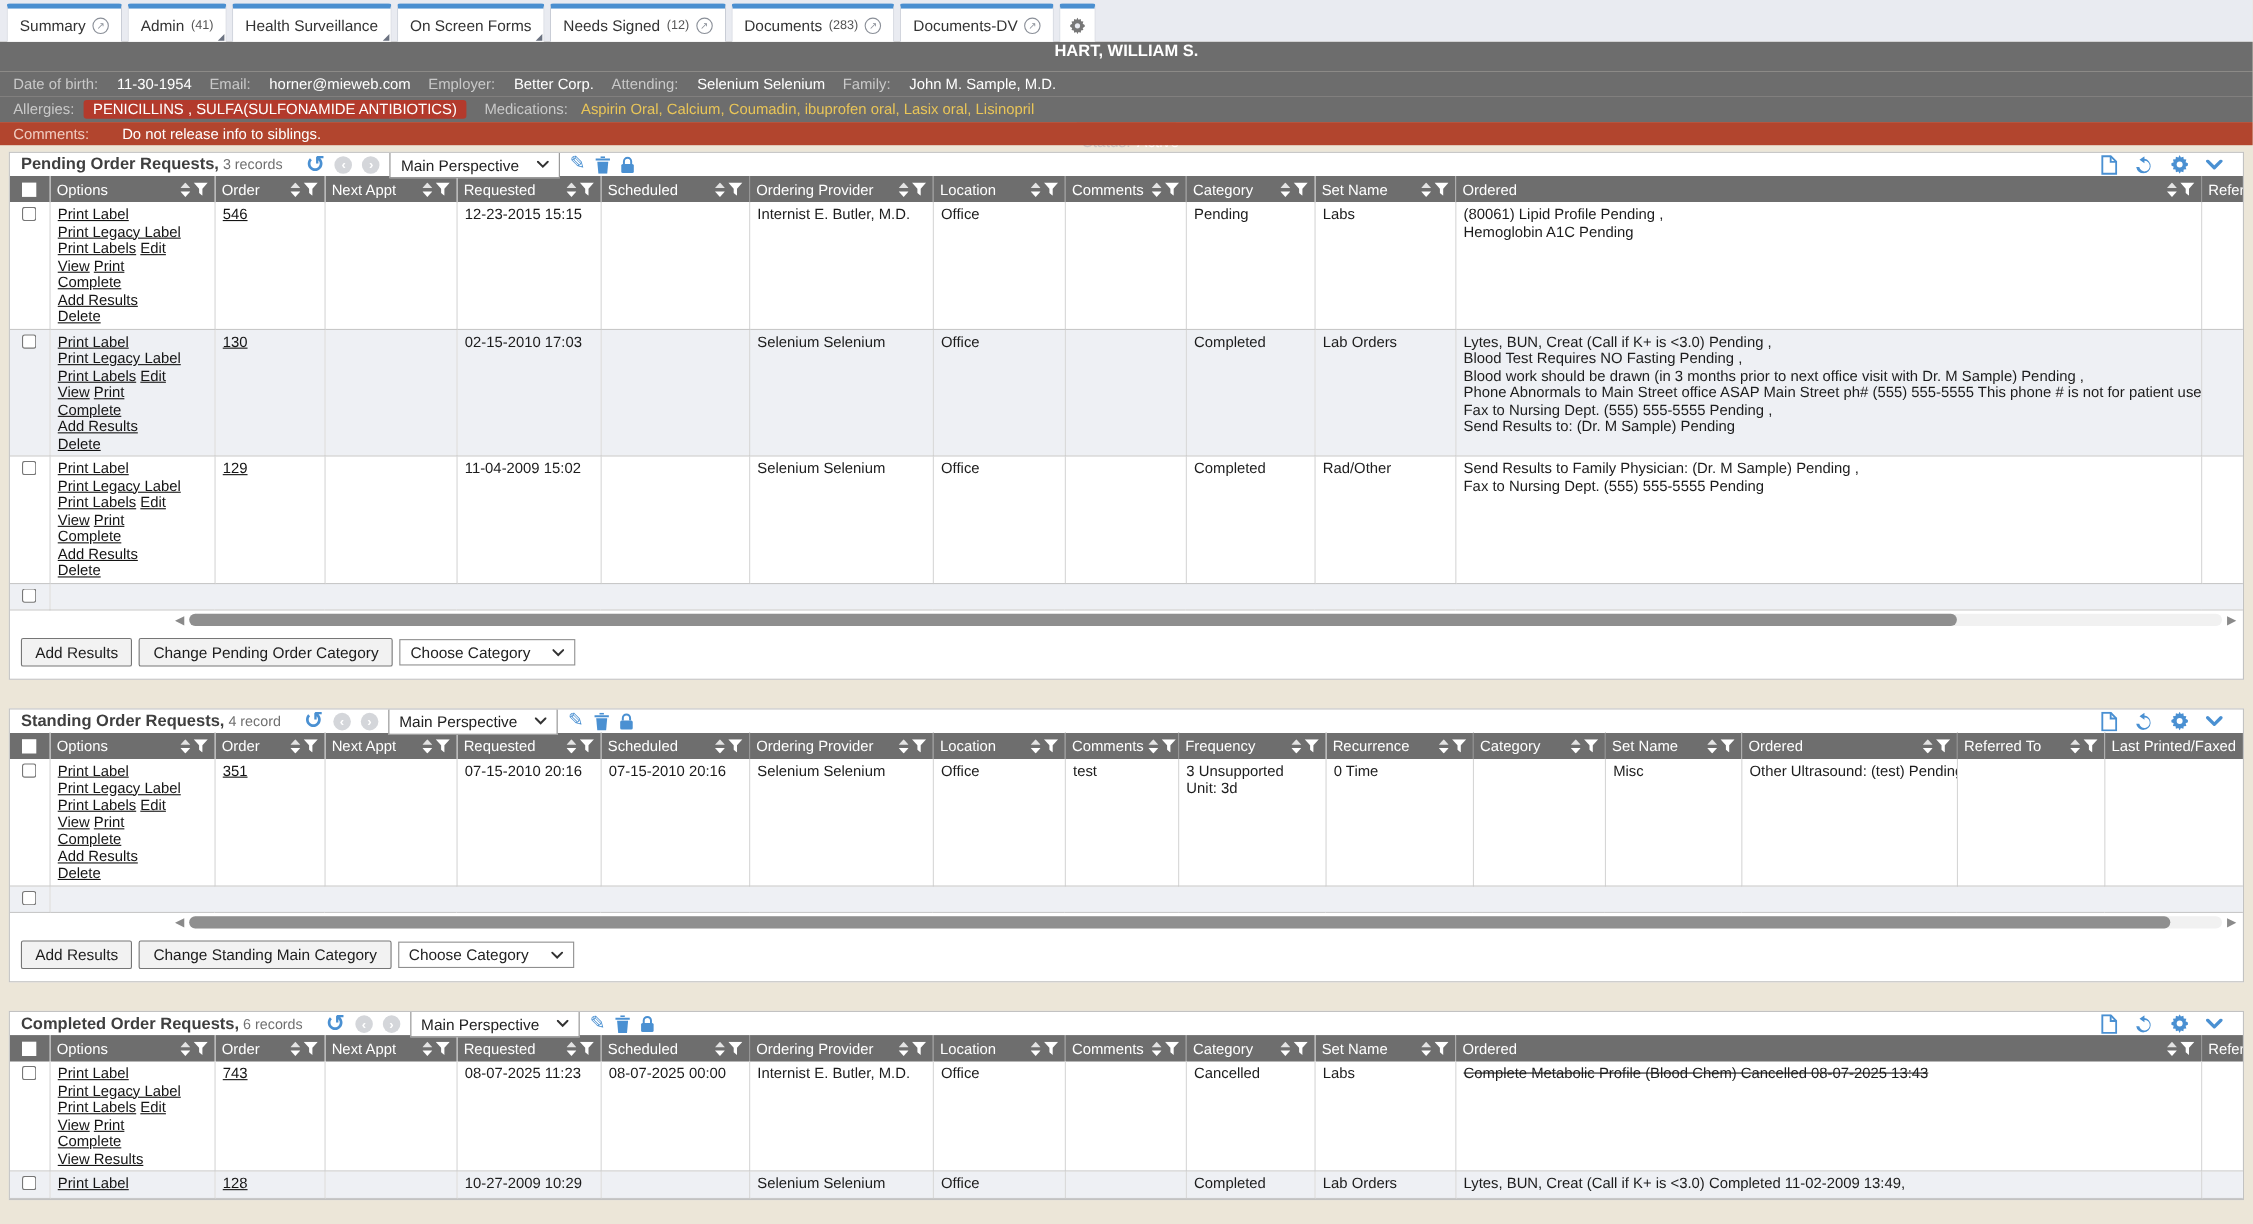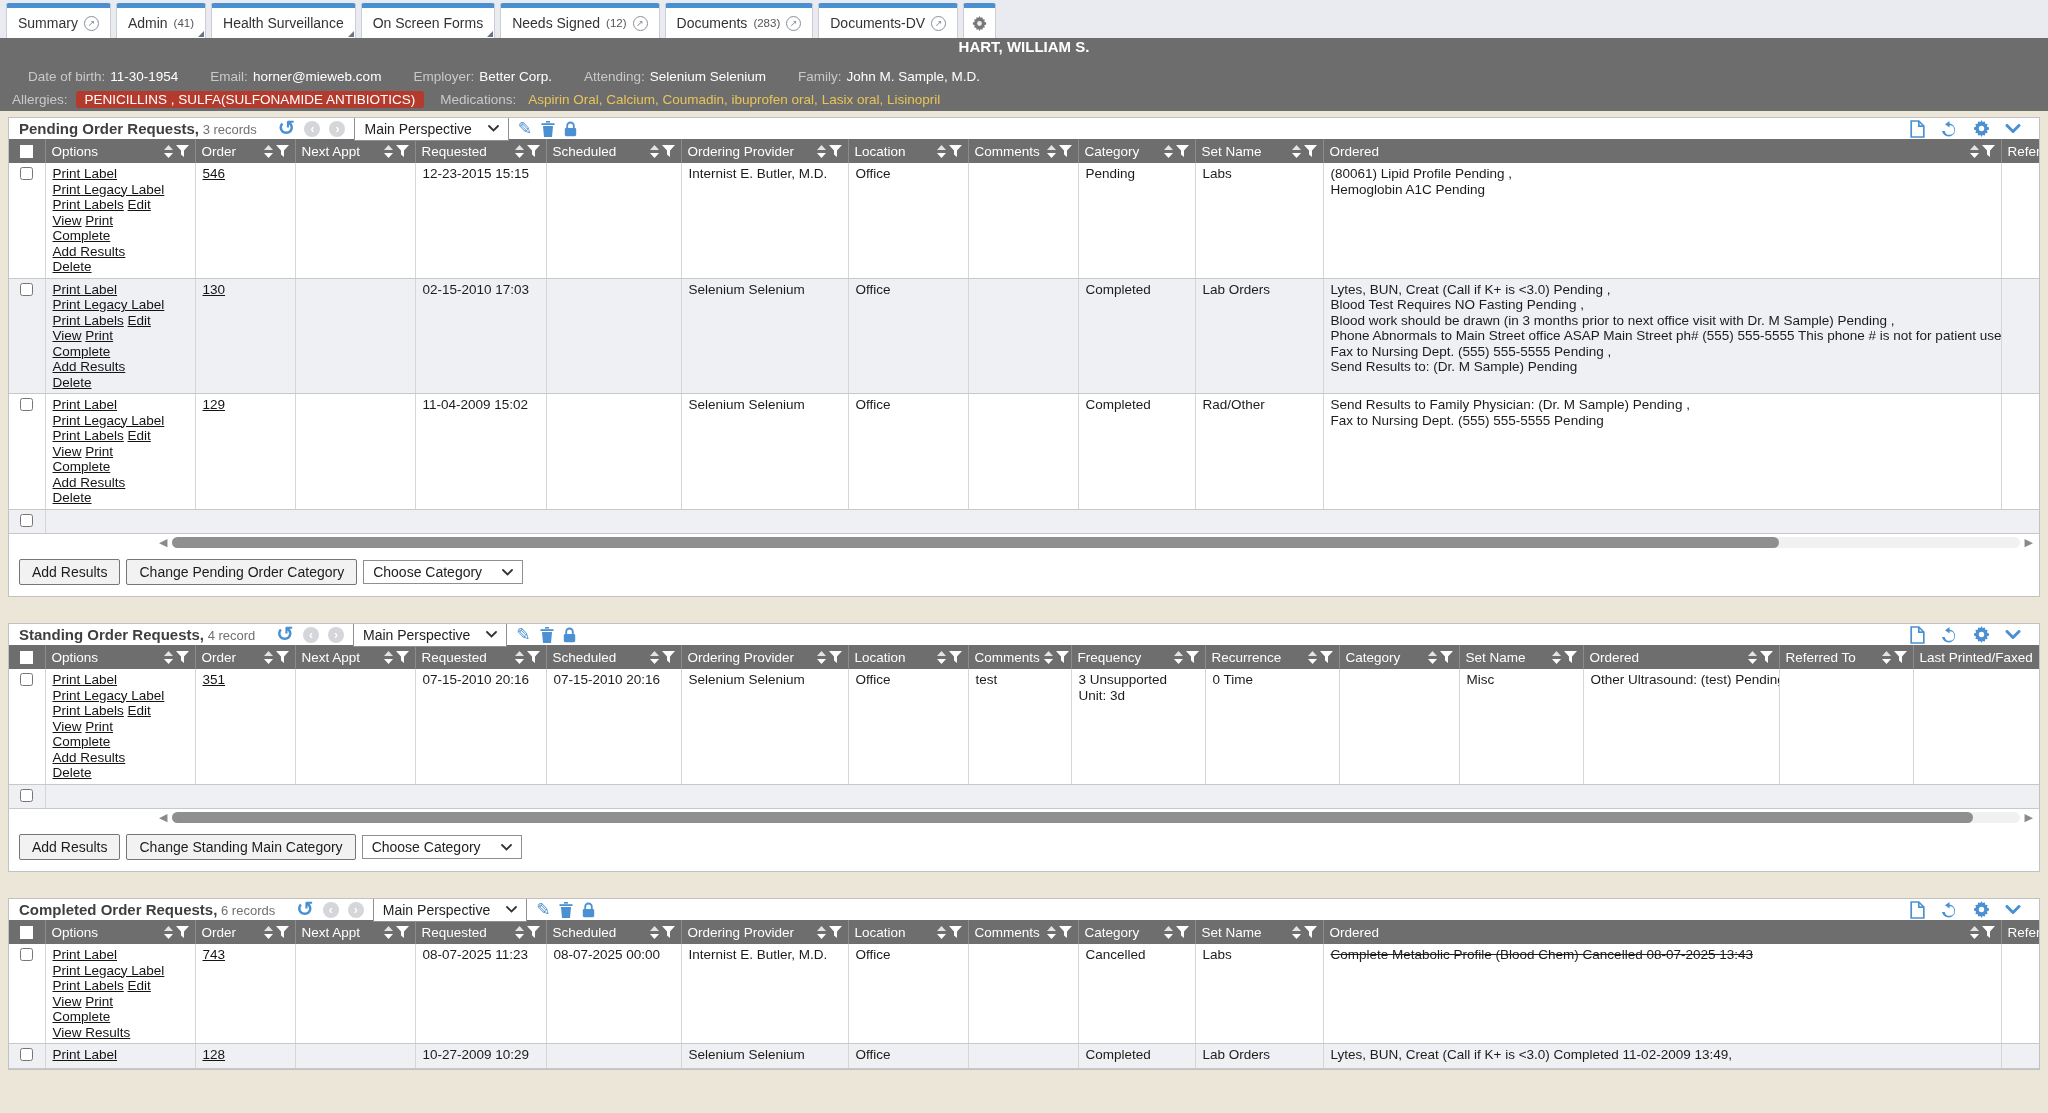--- a/index.html
+++ b/index.html
@@ -45,21 +45,21 @@
   .badge { background:#b5362a; color:#fff; padding:0 6px; height:18px; line-height:18px;
            border-radius:2px; font-size:13px; font-weight:bold; }
   .pright { margin-left:auto; display:flex; align-items:center; gap:13px; }
   .pdiv { width:1px; height:16px; background:#9f9f9f; }
   .wsid { font-size:12px; }
   .chart-ic { border-bottom:2px solid #fff; padding-bottom:1px; }
   .allergybadge { background:#b33a2c; color:#fff; padding:1px 9px; border-radius:3px; }
   .med { color:#e9c558; }
   .medsep { color:#e9c558; }
   #meds { margin-left:4px; }
-  #bar2 span.pair { display:inline-flex; gap:5px;margin-left:16px; }
+  #bar2 span.pair { display:inline-flex; gap:17px; }
 
   
   .comments { height:21px; background:#b2452e; display:flex; align-items:center;
               padding:0 12px; gap:30px; font-size:13.5px; flex:none; }
   .comments .clabel { color:#f0cdc2; }
   .comments .ctext { color:#fff; }
 
   
   .content { padding:6px 8px 0 8px; flex:1; overflow:hidden; }
   .grid-section { background:#fff; border:1px solid #c2c2c2; margin-bottom:26px; overflow:hidden; }
@@ -251,20 +251,24 @@
       </span>
     </div>
 
   <div class="pbar pbar3">
     <span class="plabel">Allergies:</span>
     <span class="allergybadge">PENICILLINS , SULFA(SULFONAMIDE ANTIBIOTICS)</span>
     <span class="plabel" style="margin-left:8px;">Medications:</span>
     <span id="meds"><span class="med">Aspirin Oral</span><span class="medsep">, </span><span class="med">Calcium</span><span class="medsep">, </span><span class="med">Coumadin</span><span class="medsep">, </span><span class="med">ibuprofen oral</span><span class="medsep">, </span><span class="med">Lasix oral</span><span class="medsep">, </span><span class="med">Lisinopril</span></span>
   </div>
 
+  <div class="comments">
+    <span class="clabel">Comments:</span>
+    <span class="ctext">Do not release info to siblings.</span>
+  </div>
 
   <div class="content" id="grids">
       <section class="grid-section">
         <div class="gtoolbar">
           <span class="gtitle"><b>Pending Order Requests,</b><span class="records"> 3 records</span></span>
           <span class="icon-undo">↺</span>
           <span class="navc">‹</span>
           <span class="navc">›</span>
           <div class="fsel">
             <span>Main Perspective</span>

